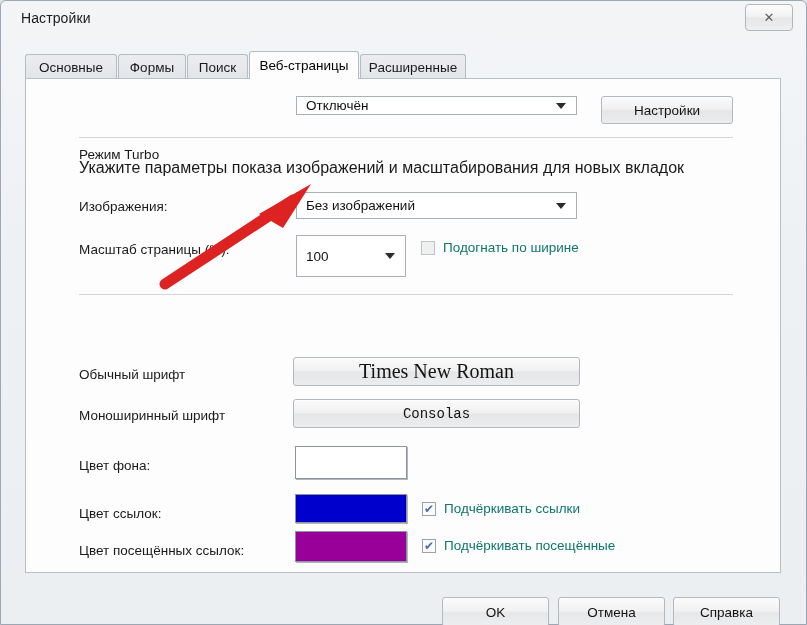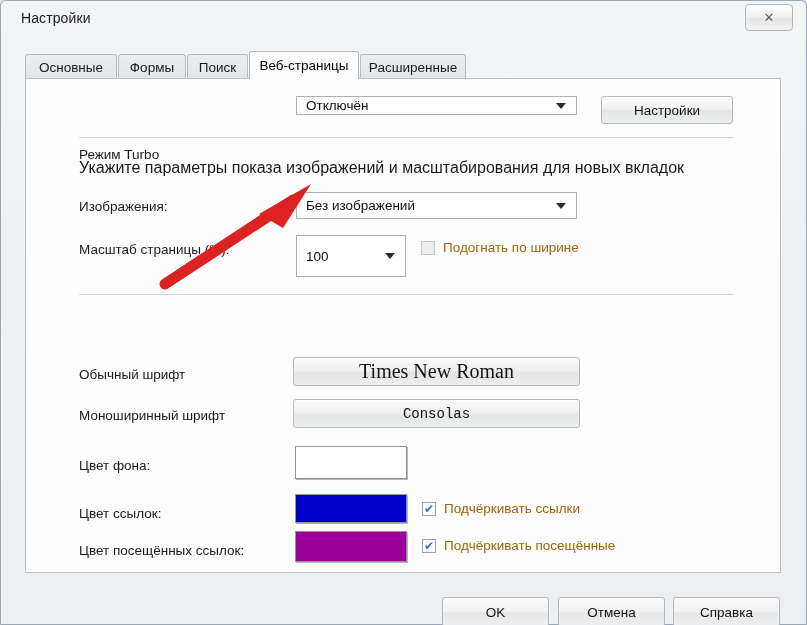--- a/index.html
+++ b/index.html
@@ -118,21 +118,21 @@
   .cbox{
     width:14px;height:14px;box-sizing:border-box;
     border:1px solid #9aa1a9;background:#fbfbfb;
     display:flex;align-items:center;justify-content:center;
     margin-right:8px;flex:none;
   }
   .cbox.off{background:#efefef;border-color:#bfc4c9;}
   .cbox .tick{
     font-size:12px;line-height:1;color:#4a6fa5;font-weight:bold;
   }
-  .cblabel{font-size:13.5px;color:#a16207;white-space:nowrap;}
+  .cblabel{font-size:13.5px;color:#0f766e;white-space:nowrap;}
 
   
   .swatch{
     position:absolute;box-sizing:border-box;
     border:1px solid #8e949b;
     box-shadow:1px 1px 0 rgba(120,124,130,.55);
     cursor:pointer;
   }
 
   

